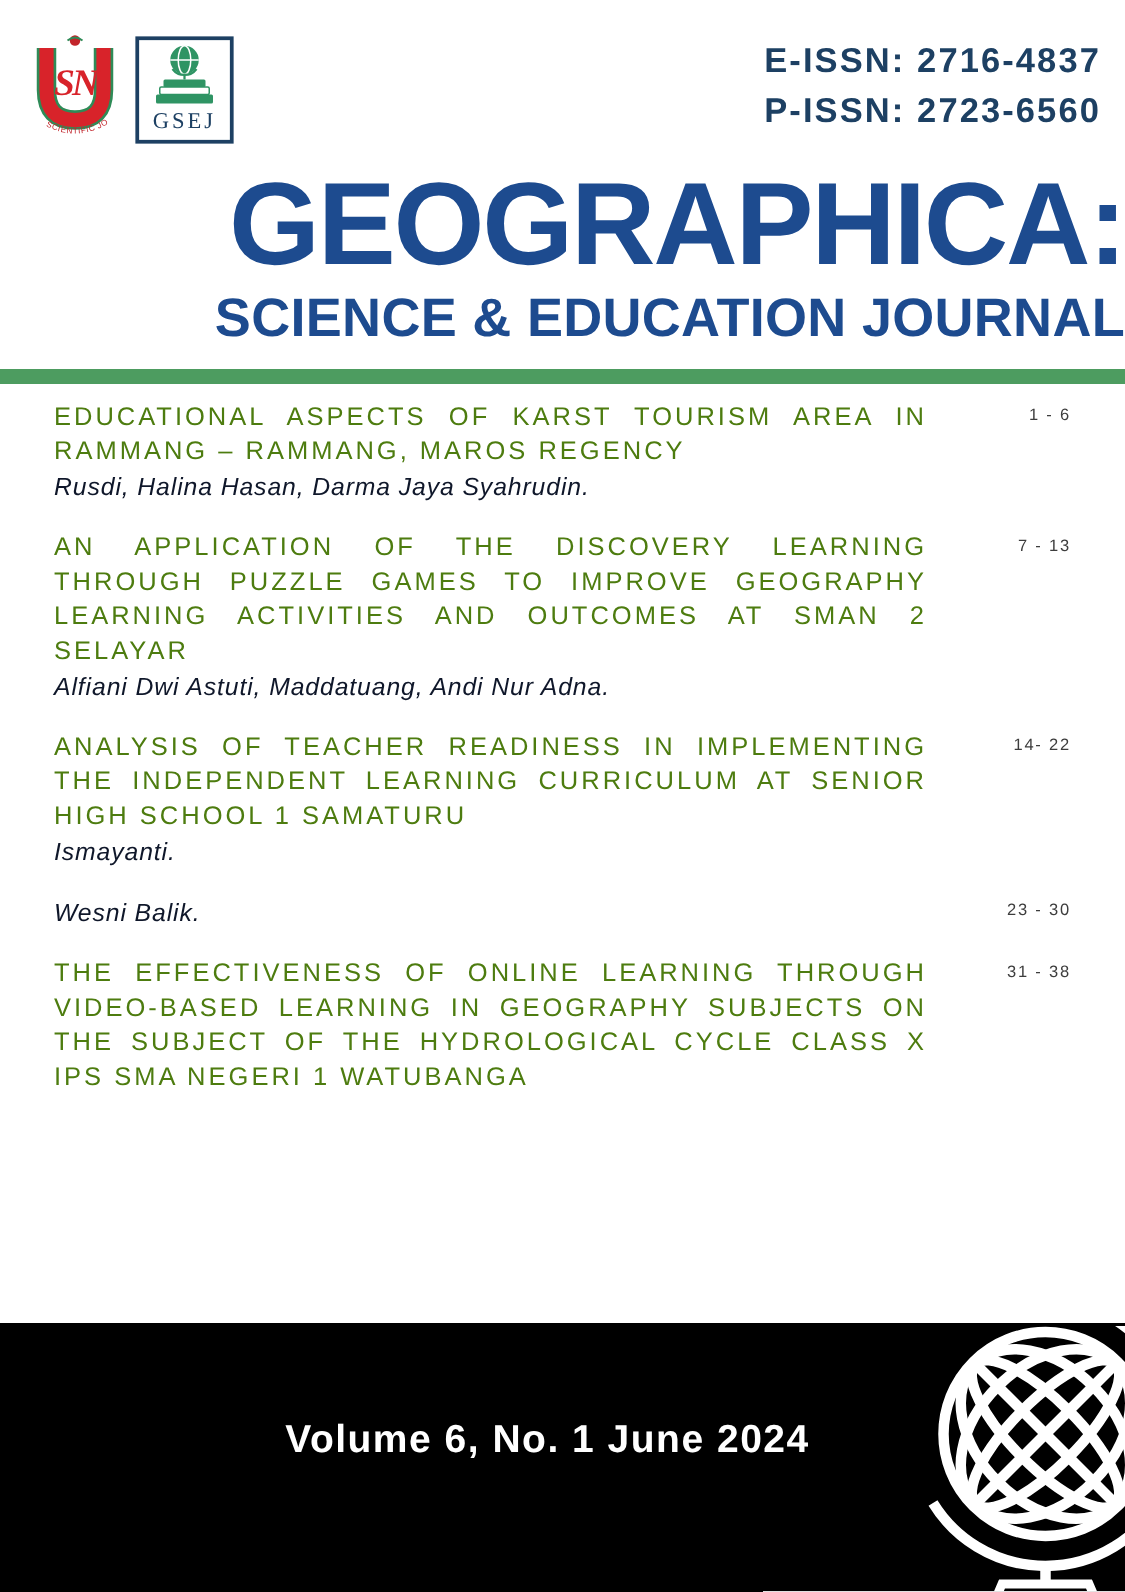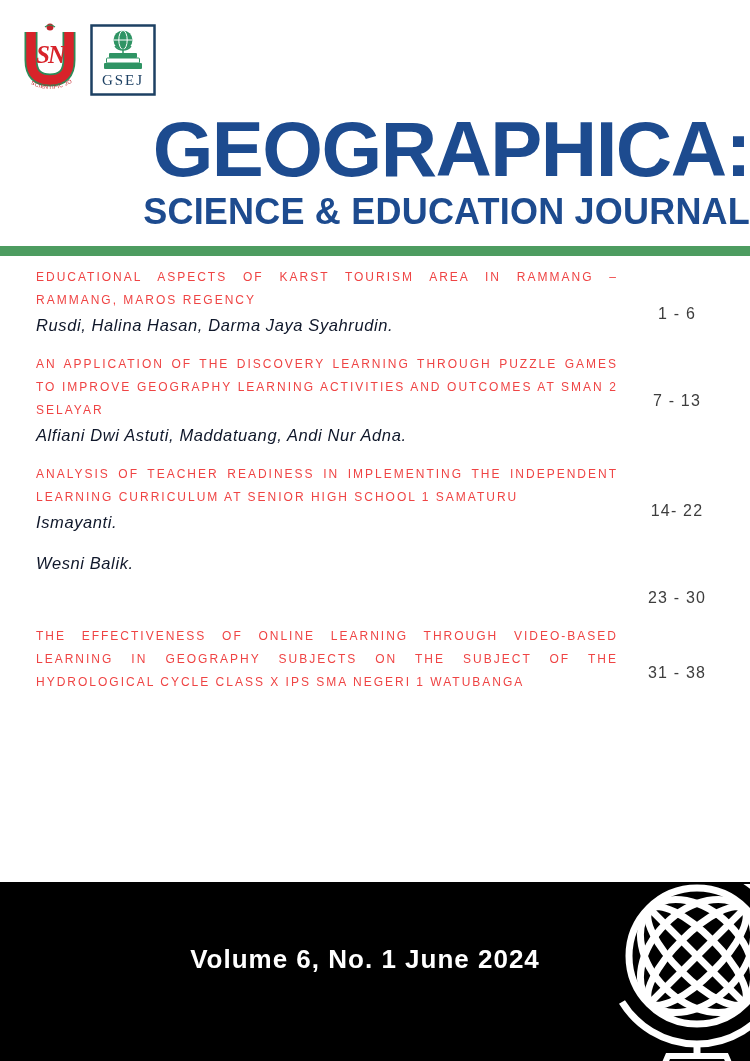--- a/index.html
+++ b/index.html
@@ -18,26 +18,26 @@
   .masthead { position: absolute; top: 106px; left: 0; width: 750px; text-align: right; color: #1d4b8f; }
   .journal-title { font-size: 78px; font-weight: bold; letter-spacing: -1.5px; line-height: 86px; }
   .journal-subtitle { font-size: 36px; font-weight: bold; letter-spacing: 0.2px; line-height: 40px; padding-left: 34px; }
 
   .divider { position: absolute; top: 246px; left: 0; width: 750px; height: 10px; background: #4d9c60; }
 
   
   .toc { position: absolute; top: 266px; left: 36px; width: 678px; }
   .entry { display: flex; align-items: flex-start; margin-bottom: 16px; }
   .entry-main { width: 582px; }
-  .entry-title { font-size: 12px; letter-spacing: 2px; line-height: 23px;
-                 color: #ef4444; text-align: justify; }
+  .entry-title { font-size: 17px; letter-spacing: 2px; line-height: 23px;
+                 color: #4d7c0f; text-align: justify; }
   .entry-authors { font-size: 16.5px; font-style: italic; color: #0f172a;
                    letter-spacing: 0.6px; line-height: 24px; margin-top: 1px; }
-  .entry-pages { margin-left: auto; width: 74px; text-align: center; font-size: 16px;
-                 letter-spacing: 1.2px; color: #3d3d3d; line-height: 23px; white-space: nowrap; margin-top: 36px; }
+  .entry-pages { margin-left: auto; width: 74px; text-align: right; font-size: 11px;
+                 letter-spacing: 1.2px; color: #3d3d3d; line-height: 23px; white-space: nowrap; }
 
   
   .footer { position: absolute; top: 882px; left: 0; width: 750px; height: 179px;
             background: #000000; overflow: hidden; }
   .volume { position: absolute; top: 62px; left: 0; width: 730px; text-align: center;
             color: #ffffff; font-weight: bold; font-size: 26px; letter-spacing: 1px; }
   .globe { position: absolute; top: 2px; right: -52px; }
 </style>
 </head>
 <body>
@@ -66,20 +66,24 @@
         <circle cx="33" cy="16" r="9.5" fill="#2f9464"></circle>
         <ellipse cx="33" cy="16" rx="4.2" ry="9.5" fill="none" stroke="#ffffff" stroke-width="1"></ellipse>
         <line x1="23.5" y1="16" x2="42.5" y2="16" stroke="#ffffff" stroke-width="1"></line>
         <path d="M 41 22 A 10 10 0 0 1 25 22" stroke="#2f9464" stroke-width="1.5" fill="none"></path>
         <line x1="33" y1="25.5" x2="33" y2="29" stroke="#2f9464" stroke-width="1.5"></line>
         <rect x="19" y="29" width="28" height="5" rx="1" fill="#2f9464"></rect>
         <rect x="16.5" y="34" width="33" height="5" rx="1" fill="#ffffff" stroke="#2f9464" stroke-width="1"></rect>
         <rect x="14" y="39" width="38" height="6" rx="1" fill="#2f9464"></rect>
         <text x="33" y="61" text-anchor="middle" font-size="15" fill="#1d4063" letter-spacing="2" font-family="Liberation Serif, serif">GSEJ</text>
       </svg>
+    </div>
+    <div class="issn-block">
+      <div>E-ISSN: 2716-4837</div>
+      <div>P-ISSN: 2723-6560</div>
     </div>
   </div>
 
   <div class="masthead">
     <div class="journal-title">GEOGRAPHICA:</div>
     <div class="journal-subtitle">SCIENCE &amp; EDUCATION JOURNAL</div>
   </div>
 
   <div class="divider"></div>
 

